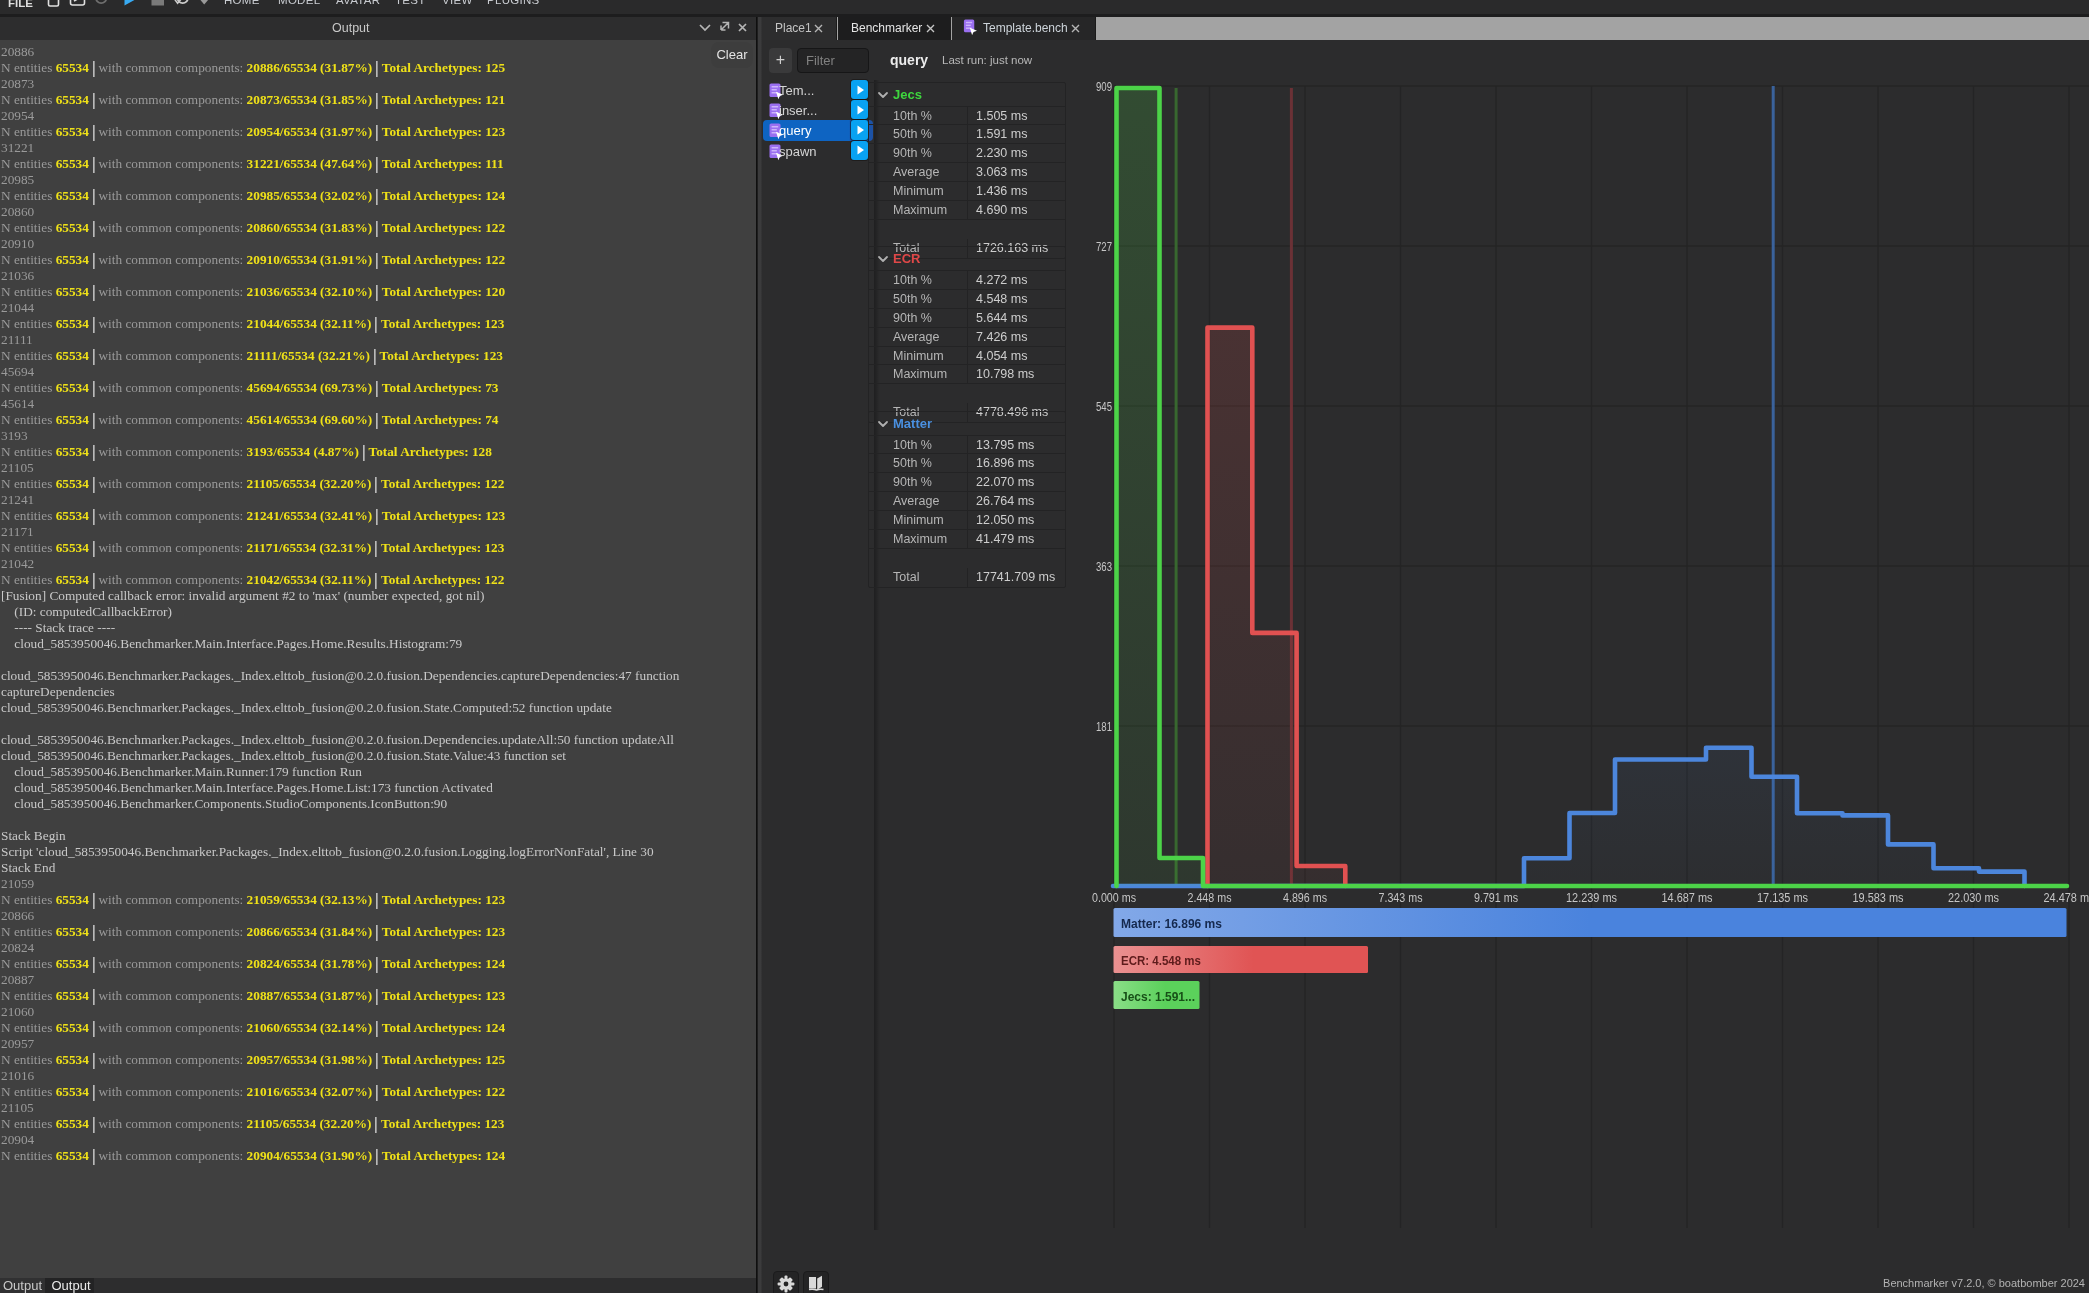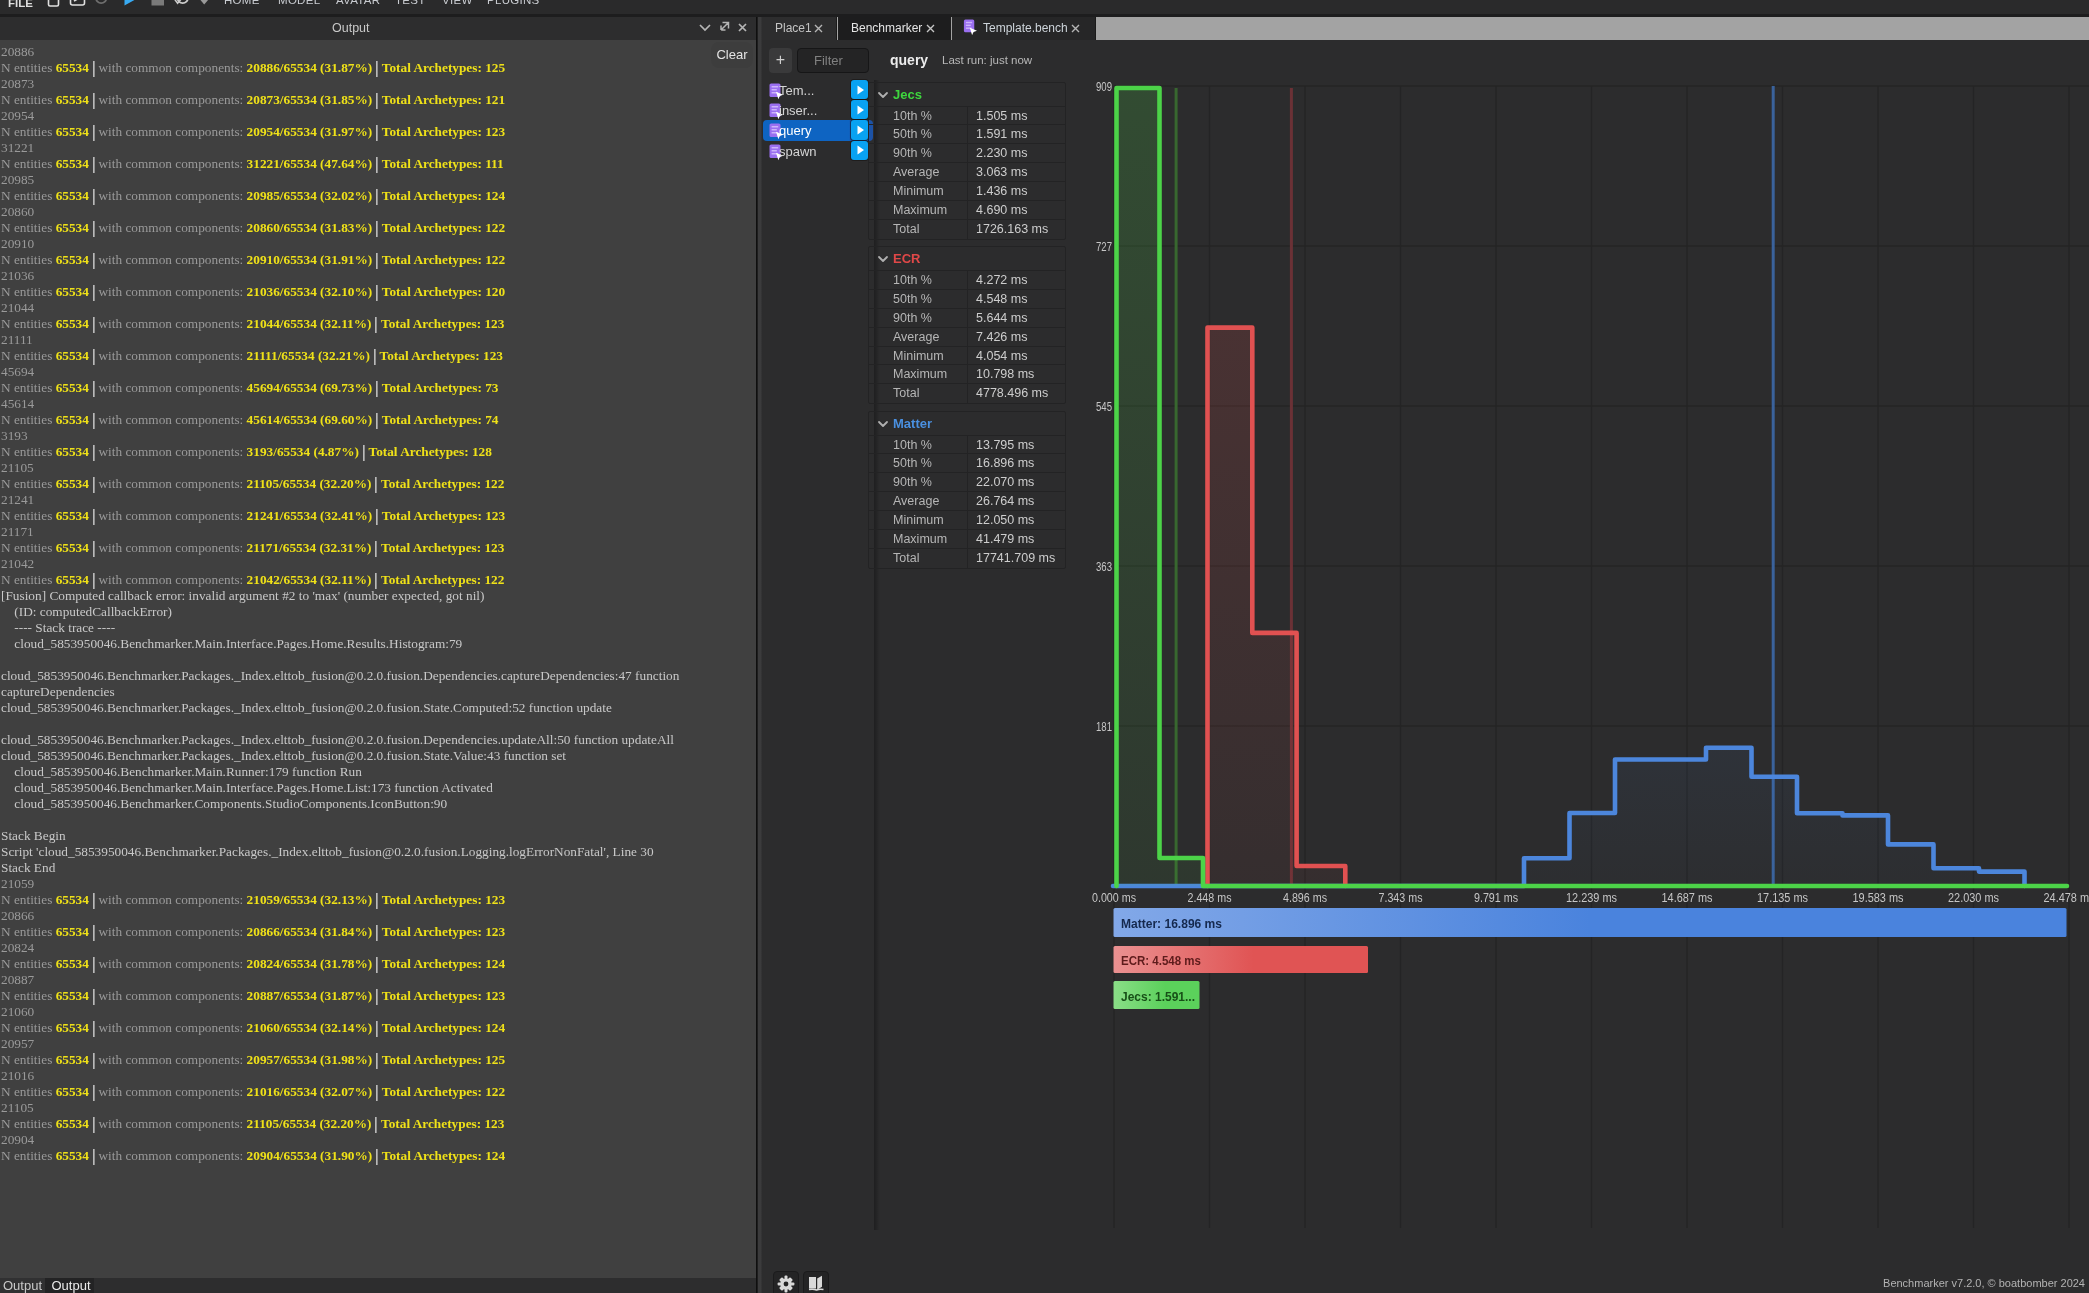--- a/index.html
+++ b/index.html
@@ -29,35 +29,35 @@
 #splitter { position:absolute; left:756px; top:15px; width:6px; height:1278px;
   background:linear-gradient(90deg,#0f0f0f 0%,#0f0f0f 20%,#3b3b3c 35%,#3b3b3c 80%,#2e2e2f 100%); }
 #rpanel { position:absolute; left:762px; top:15px; width:1327px; height:1278px; background:#2c2c2d; }
 .tab { position:absolute; top:0; height:25px; font-size:12px; color:#c4c4c4; }
 #shadow { position:absolute; left:874px; top:80px; width:6px; height:1150px;
   background:linear-gradient(90deg,rgba(0,0,0,0.30),rgba(0,0,0,0)); }
 #plus { position:absolute; left:769px; top:48px; width:23px; height:25px; background:#3a3a3b;
   border-radius:4px; color:#cfcfcf; font-size:16px; text-align:center; line-height:24px; }
 #filter { position:absolute; left:797px; top:48px; width:72px; height:25px; background:#242425;
   border:1px solid #161617; border-radius:4px; color:#808080; font-size:13px;
-  line-height:24px; padding-left:16px; }
+  line-height:24px; padding-left:8px; }
 .selrow { position:absolute; left:763px; width:110px; height:21.2px;
   background:linear-gradient(90deg,#0e64c2 0px,#0e64c2 86px,#1c52a5 88px,#1c52a5 110px);
   border-radius:4px; }
 .itxt { position:absolute; left:779px; height:20px; line-height:20px; font-size:13px; color:#d4d4d4; }
 .itxt.sel { color:#ffffff; }
 .play { position:absolute; width:17.5px; height:19.3px; background:#09a2f2; border-radius:3px; box-shadow:0 0 0 1px rgba(15,12,8,0.45); }
 #qtitle { position:absolute; left:890px; top:52px; font-size:14px; font-weight:bold; color:#ececec; }
 #qsub { position:absolute; left:942px; top:54px; font-size:11.5px; color:#b8b8b8; }
 .sec { position:absolute; left:868px; width:198px; border:1px solid #232324; border-radius:2px; }
 .sech { position:relative; height:24px; border-bottom:1px solid #232324; }
 .sect { position:absolute; left:24px; top:4px; font-size:13px; font-weight:bold; }
 .row { position:relative; height:18.9px; border-bottom:1px solid #232324; font-size:12.5px;
   line-height:18.9px; }
-.row:last-child { border-bottom:none; }
+.row:last-child { border-bottom:none;margin-top:19px; }
 .row::after { content:""; position:absolute; left:98px; top:0; width:1px; height:100%;
   background:#232324; }
 .lab { position:absolute; left:24px; color:#b6b6b6; }
 .val { position:absolute; left:107px; color:#cdcdcd; }
 #chart { position:absolute; left:0; top:0; }
 .axl { font-family:"Liberation Sans",sans-serif; font-size:12.5px; fill:#c6c6c6; }
 .barl { font-family:"Liberation Sans",sans-serif; font-size:13.5px; font-weight:bold; }
 .bbtn { position:absolute; width:26px; height:26px; background:#242425; border:1px solid #1b1b1c;
   border-radius:4px; }
 #version { position:absolute; right:4px; top:1277px; font-size:11px; 

